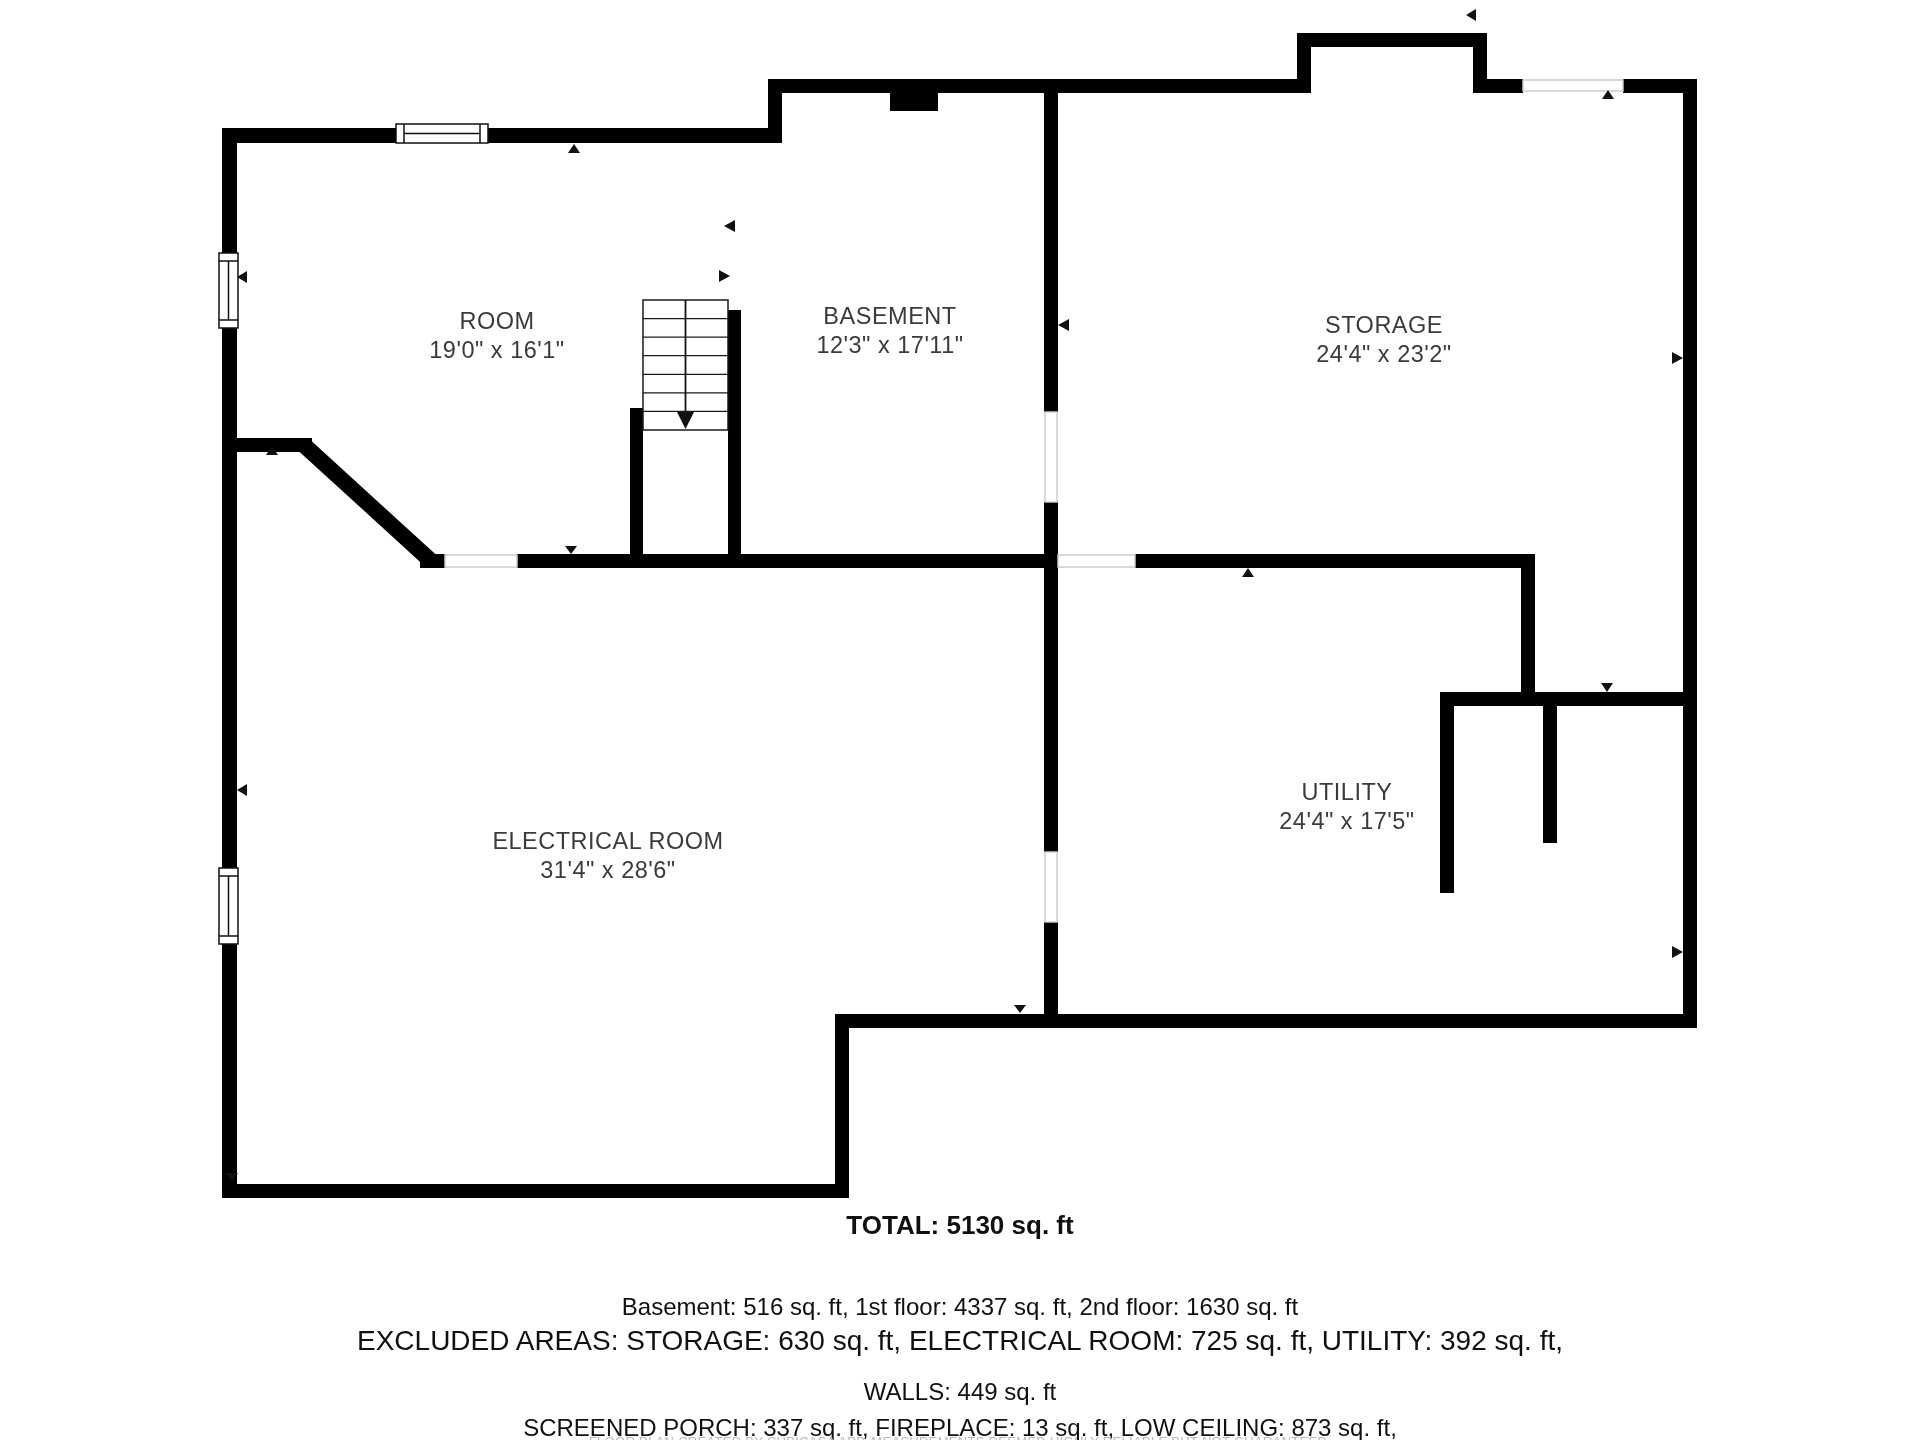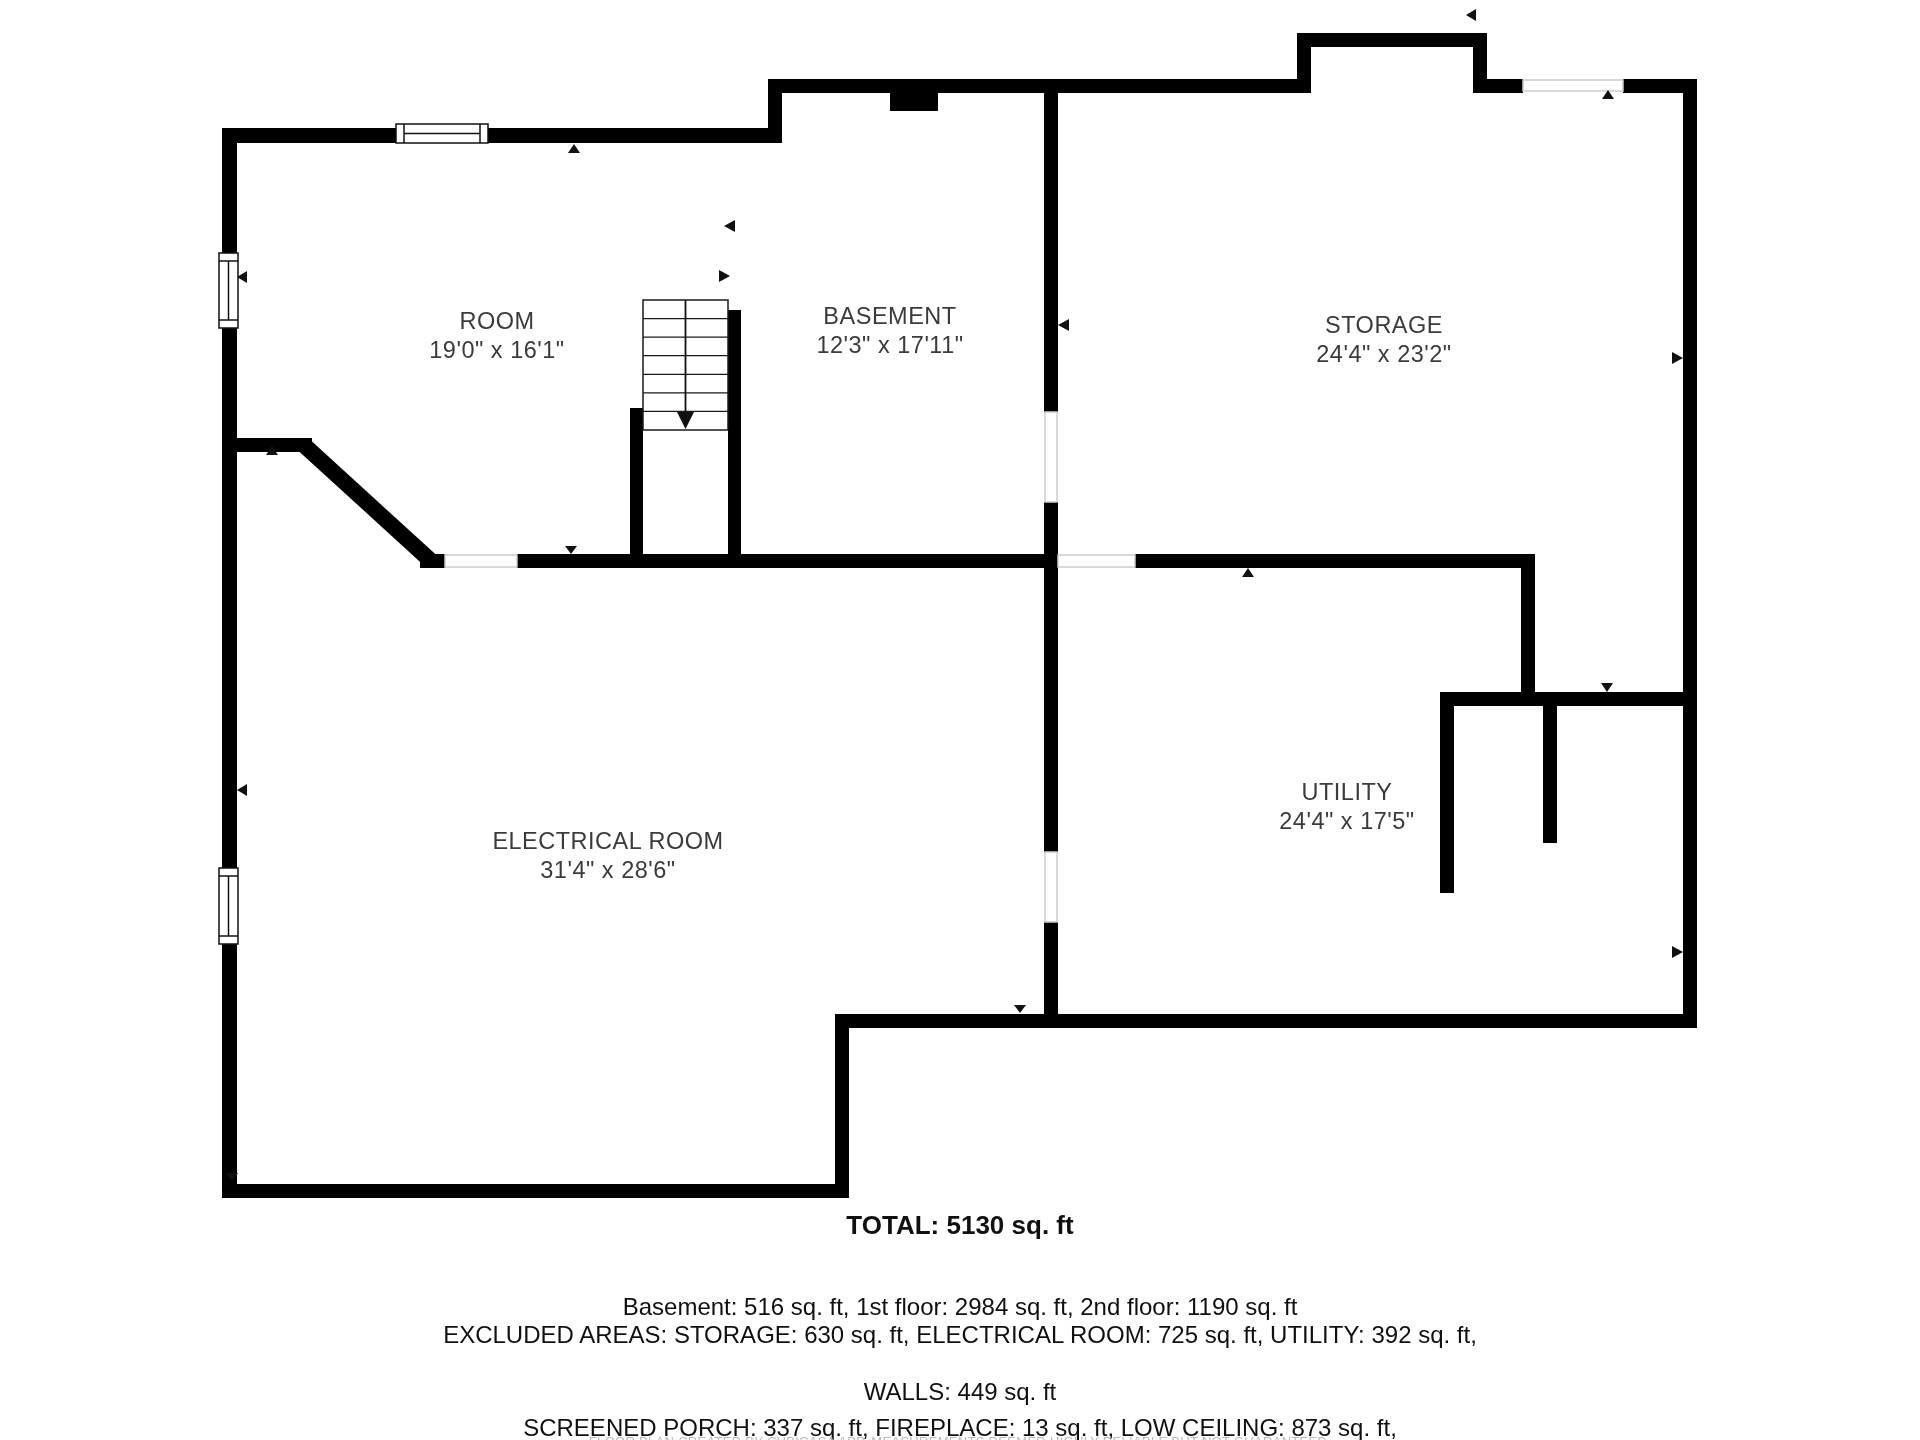--- a/index.html
+++ b/index.html
@@ -4,21 +4,21 @@
 <style>
   html,body{margin:0;padding:0;background:#fff;}
   .canvas{position:relative;width:1920px;height:1440px;background:#ffffff;overflow:hidden;
           font-family:"Liberation Sans","DejaVu Sans",sans-serif;}
   svg{position:absolute;left:0;top:0;}
   svg text{font-family:"Liberation Sans","DejaVu Sans",sans-serif;
            font-size:23.5px;fill:#3b3b3b;letter-spacing:.5px;}
   .summary{position:absolute;left:0;width:100%;text-align:center;color:#101010;}
   .line-total{top:1184px;font-size:26px;font-weight:bold;}
   .line-1{top:1269px;font-size:24px;}
-  .line-2{top:1297px;font-size:24px;}
+  .line-2{top:1297px;font-size:28px;}
   .line-3{top:1390px;font-size:24px;}
   .line-4{top:1354px;font-size:24px;}
   .disclaimer{top:1421px;font-size:13px;color:#b9b9b9;letter-spacing:.3px;}
 </style>
 </head>
 <body>
 
 <div class="canvas">
 
   <svg width="1920" height="1440" viewBox="0 0 1920 1440">
@@ -142,20 +142,20 @@
       </g>
       <g>
         <text x="1347" y="800">UTILITY</text>
         <text x="1347" y="829">24'4" x 17'5"</text>
       </g>
     </g>
   </svg>
 
   <div>
     <p class="summary line-total">TOTAL: 5130 sq. ft</p>
-    <p class="summary line-1">Basement: 516 sq. ft, 1st floor: 2984 sq. ft, 2nd floor: 1190 sq. ft</p>
+    <p class="summary line-1">Basement: 516 sq. ft, 1st floor: 4337 sq. ft, 2nd floor: 1630 sq. ft</p>
     <p class="summary line-2">EXCLUDED AREAS: STORAGE: 630 sq. ft, ELECTRICAL ROOM: 725 sq. ft, UTILITY: 392 sq. ft,</p>
     <p class="summary line-3">SCREENED PORCH: 337 sq. ft, FIREPLACE: 13 sq. ft, LOW CEILING: 873 sq. ft,</p>
     <p class="summary line-4">WALLS: 449 sq. ft</p>
     <p class="summary disclaimer">FLOOR PLAN CREATED BY CUBICASA APP. MEASUREMENTS DEEMED HIGHLY RELIABLE BUT NOT GUARANTEED.</p>
   </div>
 
 </div>
 
 </body></html>

